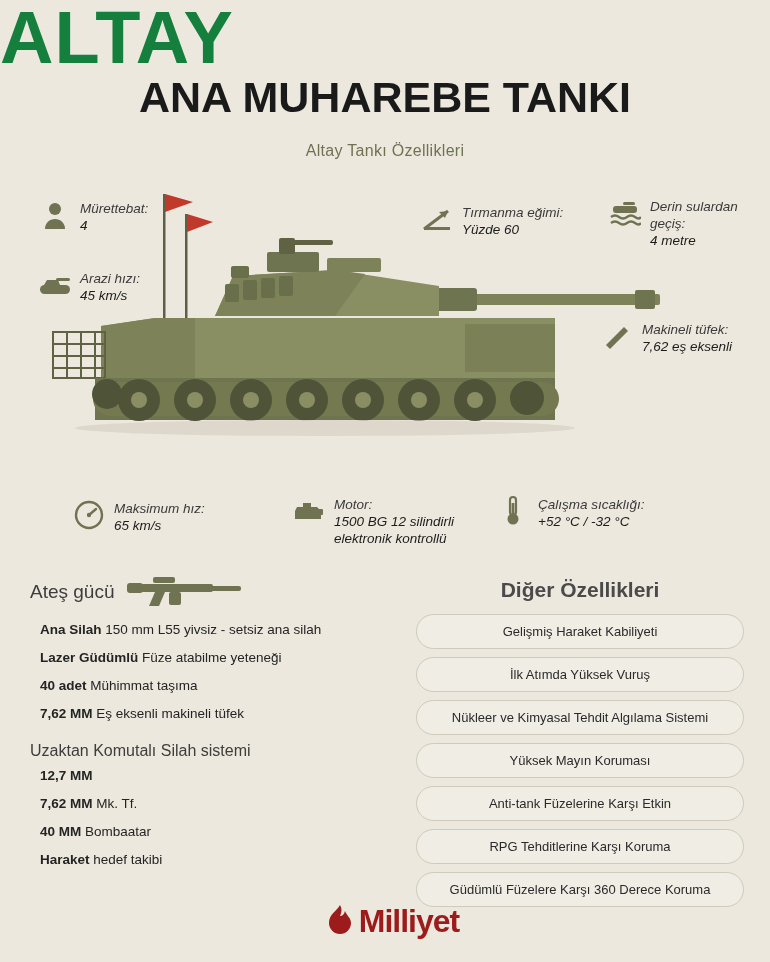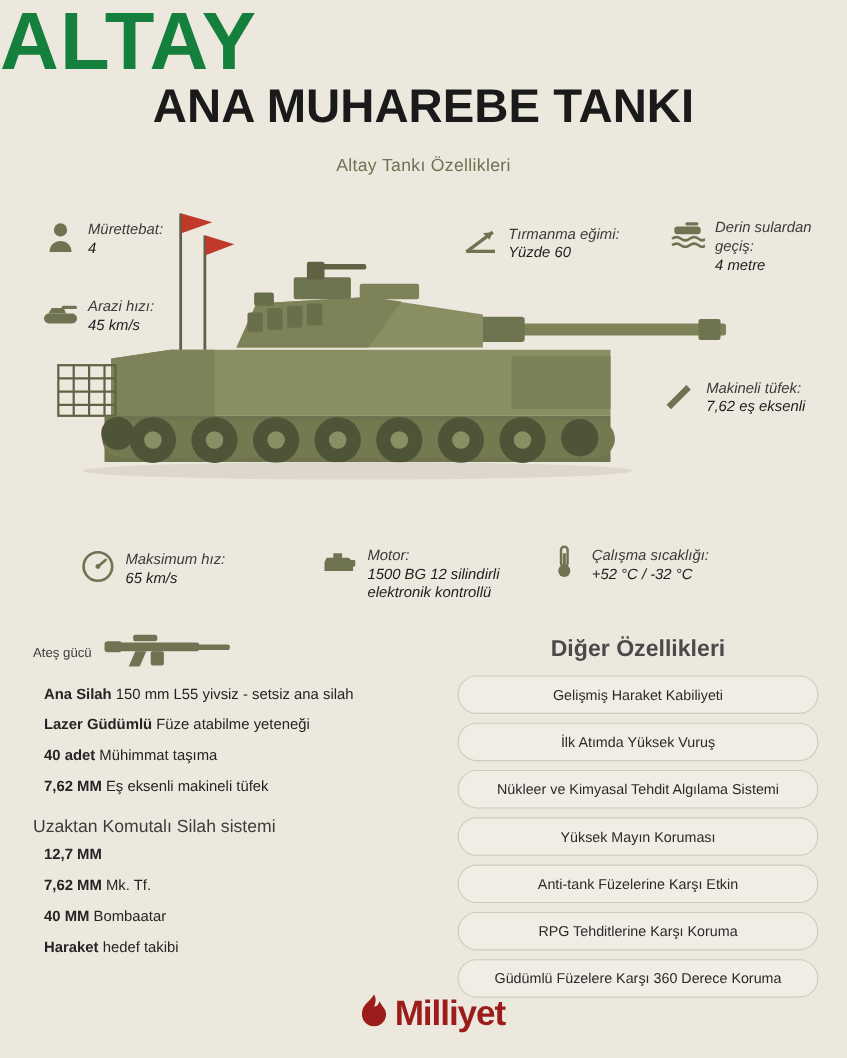--- a/index.html
+++ b/index.html
@@ -91,21 +91,21 @@
   
   .bottom {
     display: flex;
     padding: 6px 26px 0 30px;
     gap: 16px;
   }
   .col-left { width: 370px; position: relative; }
   .col-right { flex: 1; }
 
   .sec-head {
-    font-size: 12px;
+    font-size: 19px;
     color: #3d3d3d;
     margin: 0 0 4px 0;
   }
   .fire-row {
     display: flex;
     align-items: center;
     gap: 10px;
     margin-bottom: 2px;
   }
   .list {
@@ -291,21 +291,21 @@
             <path d="M2 17q4-3 8 0t8 0 8 0 6 0" stroke="#6f7352" stroke-width="2.4" fill="none"></path>
             <path d="M2 23q4-3 8 0t8 0 8 0 6 0" stroke="#6f7352" stroke-width="2.4" fill="none"></path>
           </svg>
       </span>
       <span class="txt">
         <span class="lbl">Derin sulardan geçiş:</span><br>
         <span class="val">4 metre</span>
       </span>
     </div>
 
-    <div class="spec" style="left:600px; top:178px; width:150px;">
+    <div class="spec" style="left:600px; top:155px; width:150px;">
       <span class="ico">
         <svg width="30" height="26" viewBox="0 0 30 26">
             <path d="M4 22 L22 4 l4 4 L8 26z" fill="#6f7352"></path>
           </svg>
       </span>
       <span class="txt">
         <span class="lbl">Makineli tüfek:</span><br>
         <span class="val">7,62 eş eksenli</span>
       </span>
     </div>

